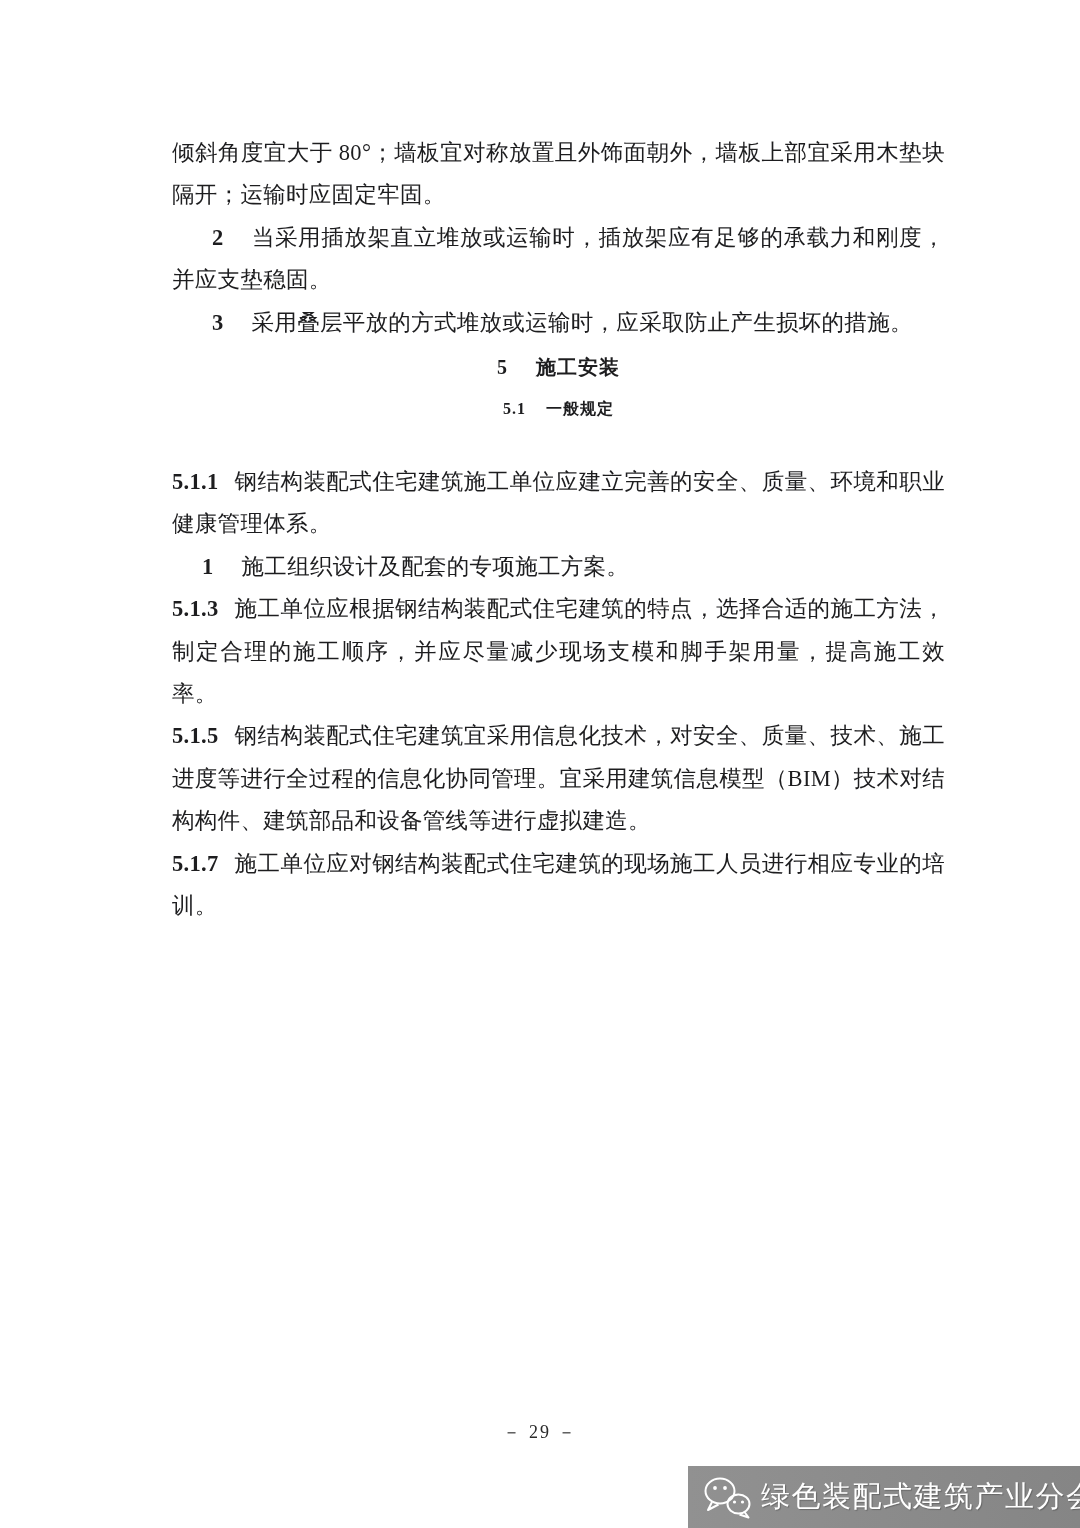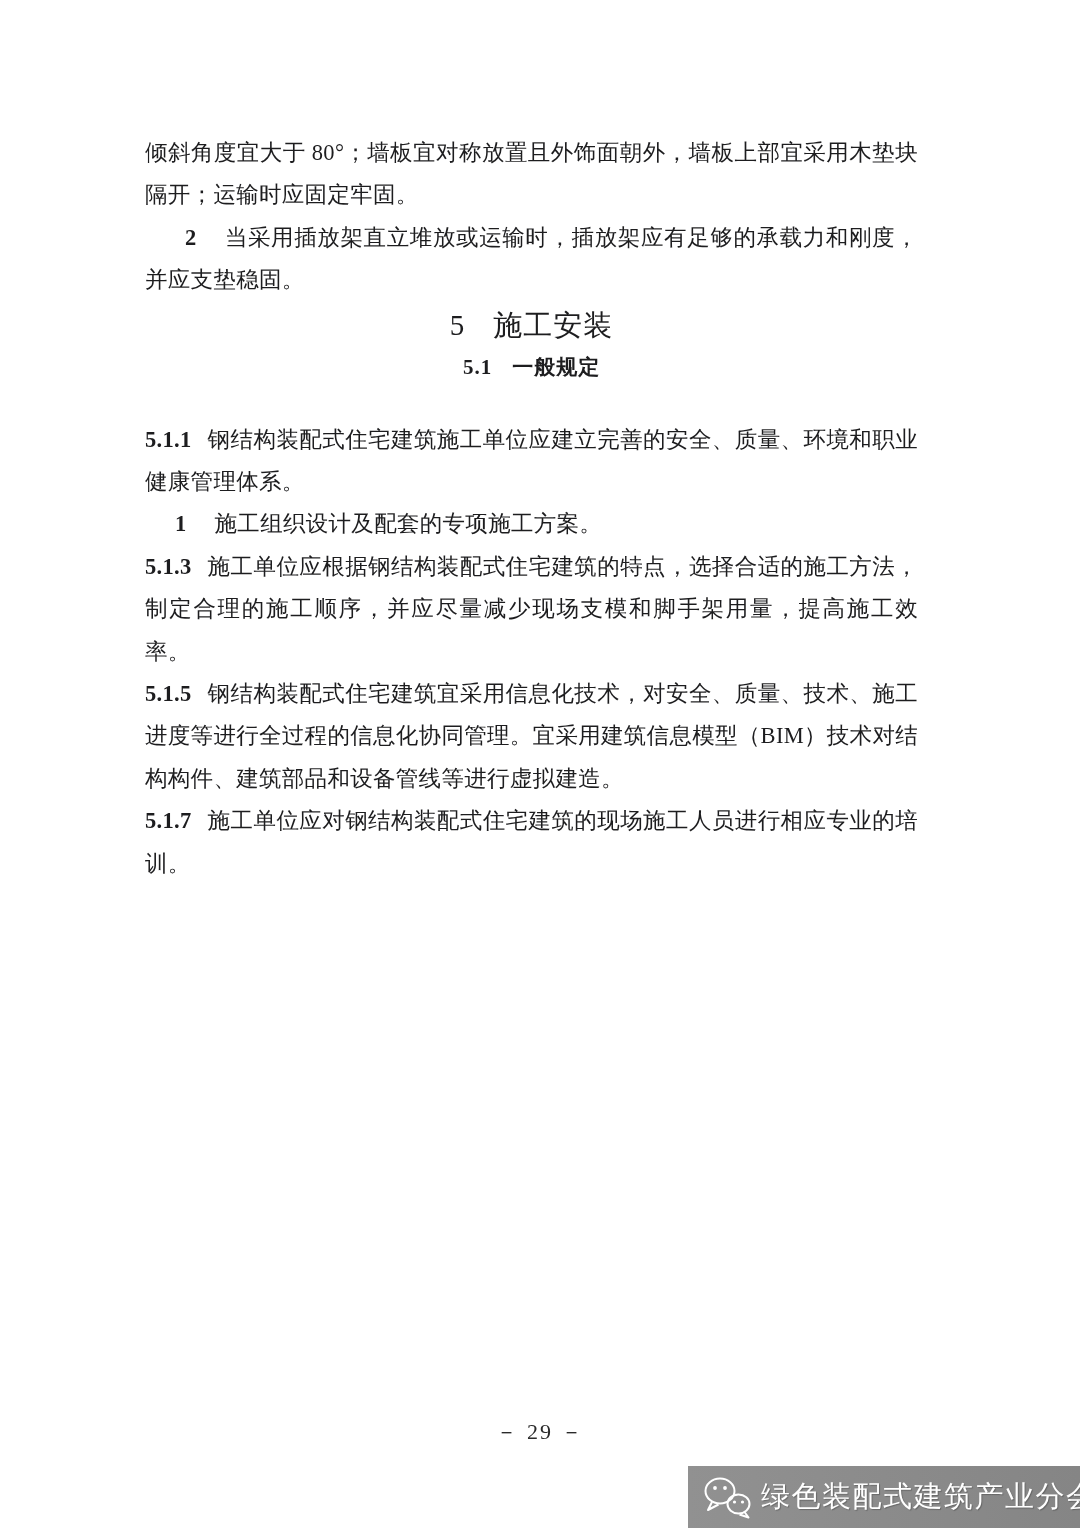--- a/index.html
+++ b/index.html
@@ -5,45 +5,45 @@
   html,body{margin:0;padding:0;background:#ffffff;}
   .page{
     position:relative;
     width:1080px;height:1528px;
     background:#ffffff;
     color:#1d1d1f;
     font-family:"Liberation Serif","DejaVu Serif",serif;
     overflow:hidden;
   }
   .content{
-    position:absolute;left:145px;top:132px;width:773px;
+    position:absolute;left:172px;top:132px;width:773px;
     font-size:22.5px;line-height:42.4px;
     text-align:justify;
   }
   .content p{margin:0;}
   .body-text{letter-spacing:0.3px;}
   
   .ind1{text-indent:40px;}
   .ind2{text-indent:30px;}
   .bnum{font-weight:700;padding-right:28px;}
   .cnum{font-weight:700;padding-right:16px;}
   .chapter{
     margin:46px 0 0 0;text-align:center;text-indent:0;
-    font-size:29px;line-height:46px;font-weight:400;letter-spacing:1px;
+    font-size:20px;line-height:46px;font-weight:700;letter-spacing:1px;
   }
   .chapter .hnum{padding-right:28px;}
   .section-h{
     margin:36px 0 0 0;text-align:center;text-indent:0;
-    font-size:21px;line-height:38px;font-weight:700;letter-spacing:1px;
+    font-size:16px;line-height:38px;font-weight:700;letter-spacing:1px;
   }
   .section-h .hnum{padding-right:20px;}
   .clauses{margin-top:33px;}
   .footer-page{
     position:absolute;left:0;top:1412px;width:100%;
-    text-align:center;font-size:22px;line-height:40px;color:#2a2a2a;
+    text-align:center;font-size:18px;line-height:40px;color:#2a2a2a;
     letter-spacing:2px;
   }
   .watermark{
     position:absolute;right:0;bottom:0;
     width:392px;height:62px;
     background:linear-gradient(90deg,#919191,#858585);
     display:flex;align-items:center;
     box-sizing:border-box;padding-left:14px;
   }
   .wm-icon{display:inline-flex;align-items:center;margin-right:9px;}
@@ -57,20 +57,21 @@
 <body>
 
 <div class="page">
 
   <div class="content">
 
     <p class="body-text">倾斜角度宜大于 80°；墙板宜对称放置且外饰面朝外，墙板上部宜采用木垫块隔开；运输时应固定牢固。</p>
 
     <p class="body-text ind1"><span class="bnum">2</span><span>当采用插放架直立堆放或运输时，插放架应有足够的承载力和刚度，并应支垫稳固。</span></p>
 
+    <p class="body-text ind1"><span class="bnum">3</span><span>采用叠层平放的方式堆放或运输时，应采取防止产生损坏的措施。</span></p>
 
     <p class="chapter"><span class="hnum">5</span><span>施工安装</span></p>
 
     <p class="section-h"><span class="hnum">5.1</span><span>一般规定</span></p>
 
     <div class="clauses">
 
       <p class="body-text"><span class="cnum">5.1.1</span><span>钢结构装配式住宅建筑施工单位应建立完善的安全、质量、环境和职业健康管理体系。</span></p>
 
 

